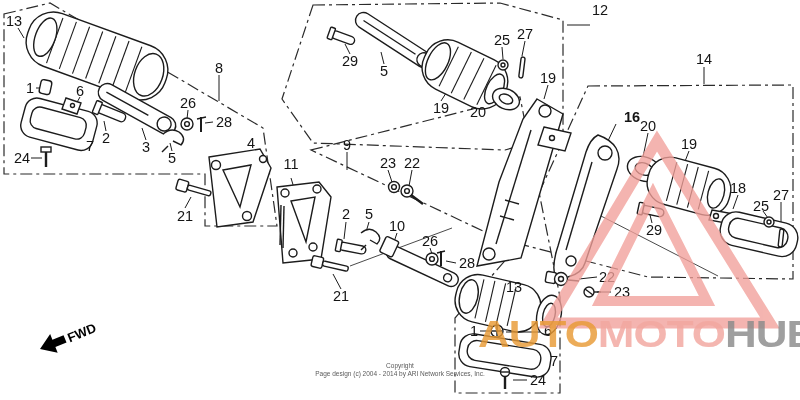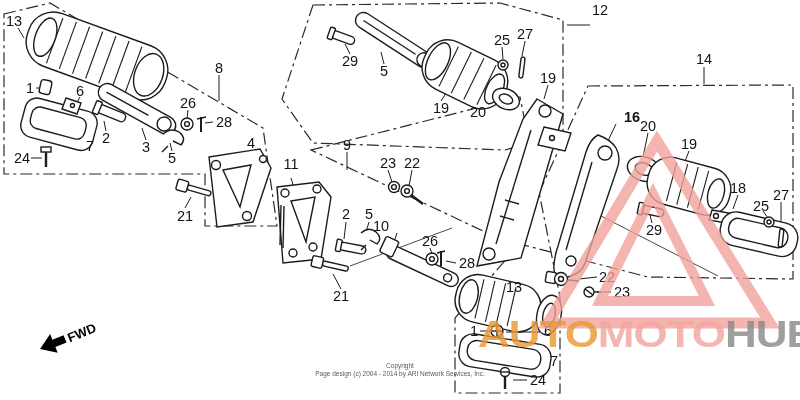--- a/index.html
+++ b/index.html
@@ -346,21 +346,21 @@
       <span class="plabel" style="left: 781px; top: 195px;">27</span>
       <span class="plabel" style="left: 654px; top: 230px;">29</span>
       <span class="plabel" style="left: 607px; top: 277px;">22</span>
       <span class="plabel" style="left: 622px; top: 292px;">23</span>
       <span class="plabel" style="left: 347px; top: 145px;">9</span>
       <span class="plabel" style="left: 291px; top: 164px;">11</span>
       <span class="plabel" style="left: 388px; top: 163px;">23</span>
       <span class="plabel" style="left: 412px; top: 163px;">22</span>
       <span class="plabel" style="left: 346px; top: 214px;">2</span>
       <span class="plabel" style="left: 369px; top: 214px;">5</span>
-      <span class="plabel" style="left: 381px; top: 226px;">10</span>
+      <span class="plabel" style="left: 397px; top: 226px;">10</span>
       <span class="plabel" style="left: 430px; top: 241px;">26</span>
       <span class="plabel" style="left: 467px; top: 263px;">28</span>
       <span class="plabel" style="left: 341px; top: 296px;">21</span>
       <span class="plabel" style="left: 514px; top: 287px;">13</span>
       <span class="plabel" style="left: 474px; top: 331px;">1</span>
       <span class="plabel" style="left: 548px; top: 331px;">6</span>
       <span class="plabel" style="left: 554px; top: 361px;">7</span>
       <span class="plabel" style="left: 538px; top: 380px;">24</span>
     </div>
 

